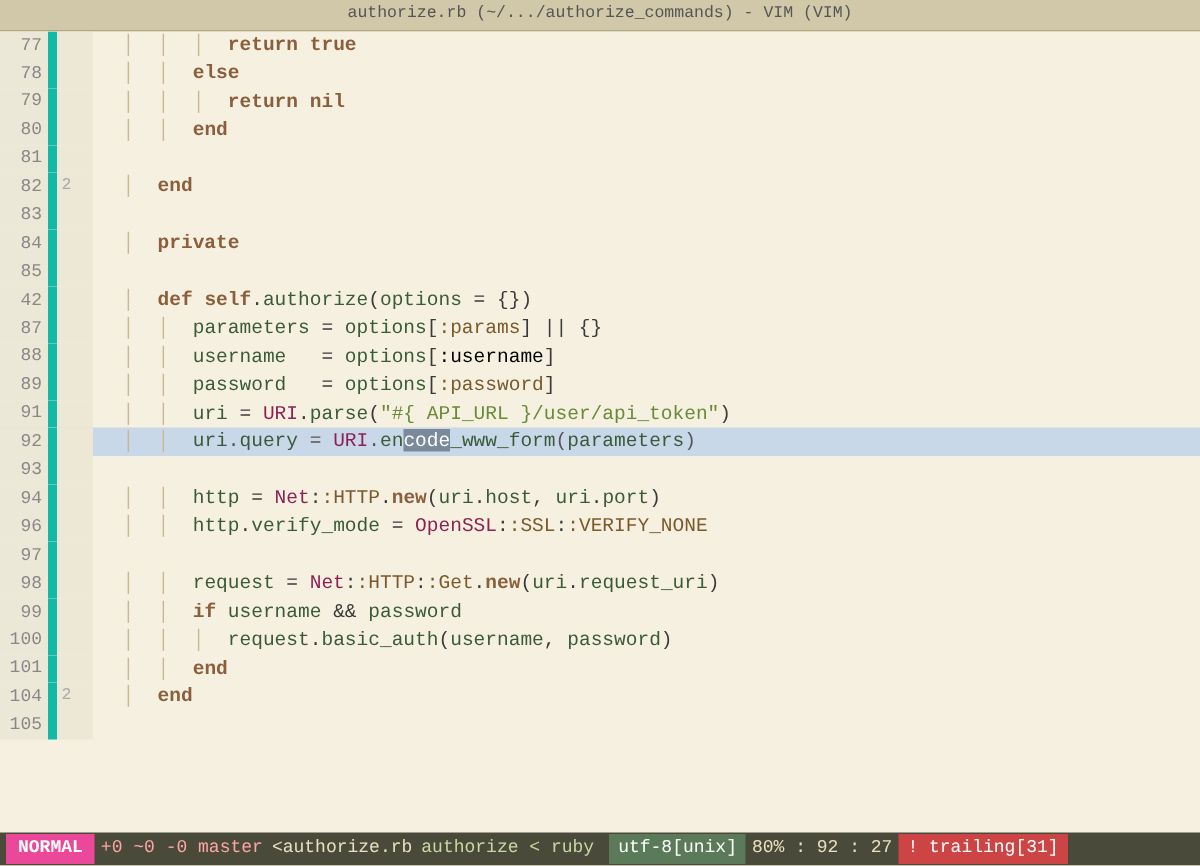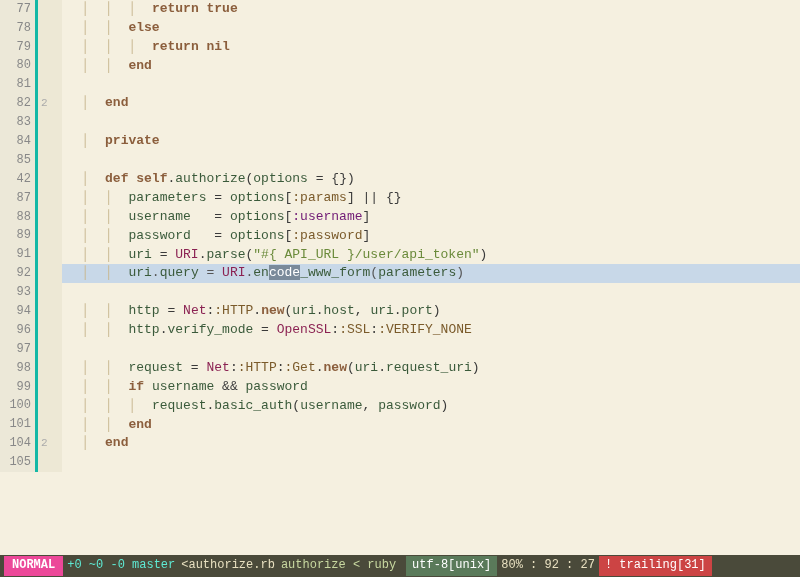--- a/index.html
+++ b/index.html
@@ -43,21 +43,21 @@
     }
     .line-gutter {
       display: flex;
       align-items: center;
       min-width: 38px;
       color: #888;
       font-size: 12px;
       padding-right: 4px;
       text-align: right;
       justify-content: flex-end;
-      border-right: 3px solid #14b8a6;
+      border-right: 6px solid #14b8a6;
       background: #ece8d8;
       user-select: none;
     }
     .line-markers {
       width: 24px;
       display: flex;
       align-items: center;
       padding: 0 3px;
       color: #999;
       font-size: 11px;
@@ -79,21 +79,21 @@
       padding: 0 4px;
     }
     .status-mode {
       background: #ec4899;
       color: #fff;
       padding: 1px 8px;
       margin-right: 4px;
       font-weight: bold;
     }
     .status-git {
-      color: #5eead4;
+      color: #fca5a5;
       margin-right: 6px;
       text-align: right;
     }
     .status-file {
       color: #e8e0c0;
       margin-right: 6px;
     }
     .status-func {
       color: #c8d8a0;
       margin-right: 6px;
@@ -112,20 +112,23 @@
       background: #cc4444;
       color: #fff;
       padding: 1px 6px;
       margin-left: 4px;
     }
   </style>
 </head>
 <body>
 
 <div id="editor">
+  <div id="title-bar">
+    <span>authorize.rb (~/.../authorize_commands) - VIM (VIM)</span>
+  </div>
   <div id="code-area">
 
   <div class="line">
         <div class="line-gutter">77</div>
         <div class="line-markers">
           <span style="color:#ccc"> </span>
         </div>
         <div class="line-content">  <span style="color:#c8b890;user-select:none">│</span>  <span style="color:#c8b890;user-select:none">│</span>  <span style="color:#c8b890;user-select:none">│</span>  <span style="color:#8b5e3c;font-weight:bold">return</span> <span style="color:#8b5e3c;font-weight:bold">true</span></div>
       </div>
       <div class="line">
@@ -190,21 +193,21 @@
         <div class="line-markers">
           <span style="color:#ccc"> </span>
         </div>
         <div class="line-content">  <span style="color:#c8b890;user-select:none">│</span>  <span style="color:#c8b890;user-select:none">│</span>  <span style="color:#3a5a3a">parameters</span> = <span style="color:#3a5a3a">options</span>[<span style="color:#7a5a2a">:params</span>] || {}</div>
       </div>
       <div class="line">
         <div class="line-gutter">88</div>
         <div class="line-markers">
           <span style="color:#ccc"> </span>
         </div>
-        <div class="line-content">  <span style="color:#c8b890;user-select:none">│</span>  <span style="color:#c8b890;user-select:none">│</span>  <span style="color:#3a5a3a">username</span>   = <span style="color:#3a5a3a">options</span>[<span style="color:#701a75">:username</span>]</div>
+        <div class="line-content">  <span style="color:#c8b890;user-select:none">│</span>  <span style="color:#c8b890;user-select:none">│</span>  <span style="color:#3a5a3a">username</span>   = <span style="color:#3a5a3a">options</span>[<span style="color:#000000">:username</span>]</div>
       </div>
       <div class="line">
         <div class="line-gutter">89</div>
         <div class="line-markers">
           <span style="color:#ccc"> </span>
         </div>
         <div class="line-content">  <span style="color:#c8b890;user-select:none">│</span>  <span style="color:#c8b890;user-select:none">│</span>  <span style="color:#3a5a3a">password</span>   = <span style="color:#3a5a3a">options</span>[<span style="color:#7a5a2a">:password</span>]</div>
       </div>
       <div class="line">
         <div class="line-gutter">91</div>

